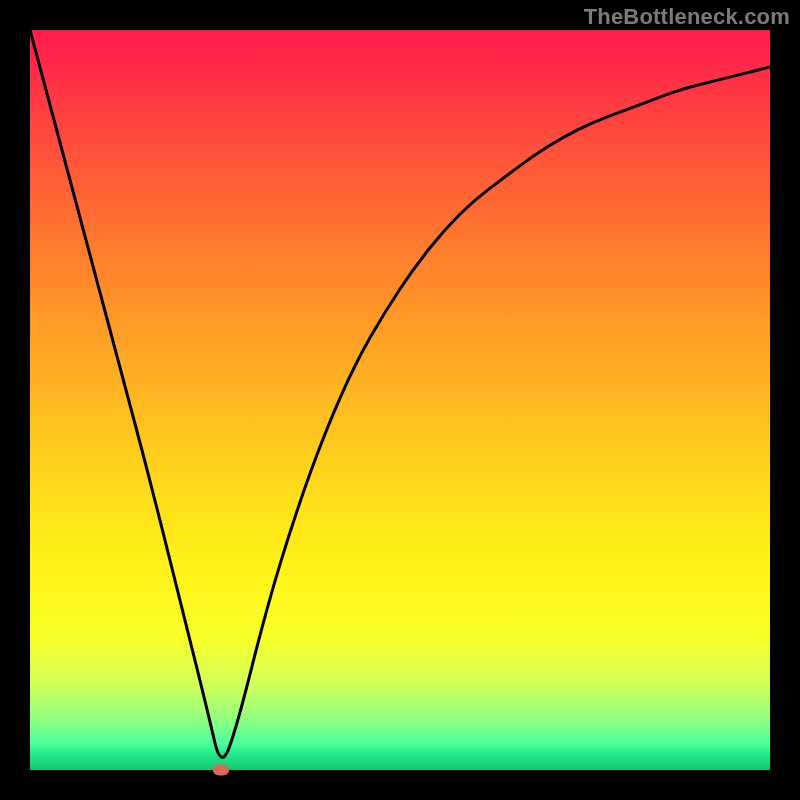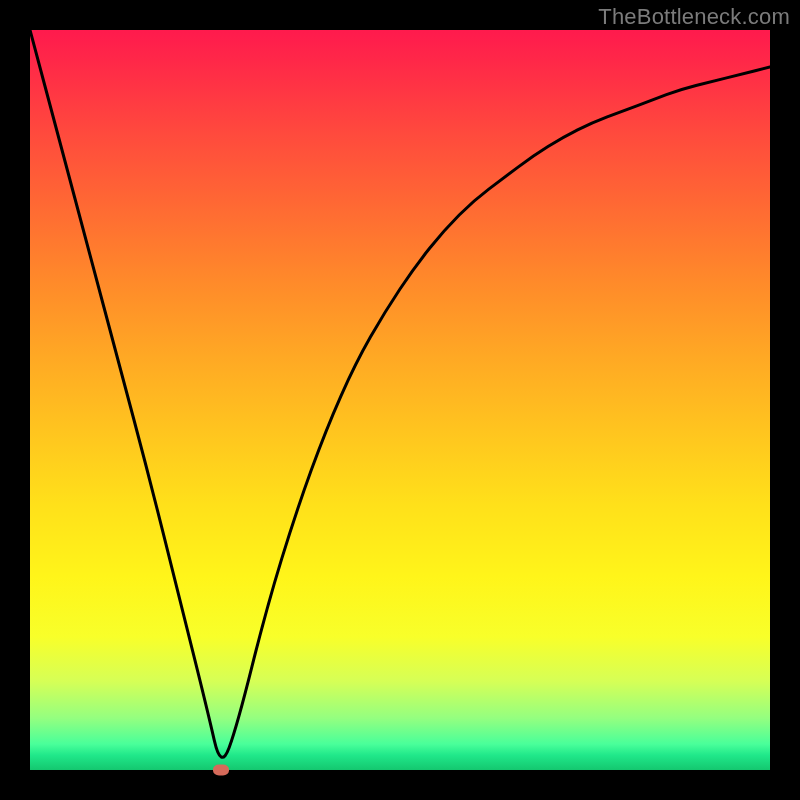--- a/index.html
+++ b/index.html
@@ -63,21 +63,21 @@
     background: #d66a5a;
     transform: translate(-50%, -50%);
   }
   .watermark {
     position: absolute;
     top: 4px;
     right: 10px;
     color: #7b7b7b;
     font-size: 22px;
     letter-spacing: 0.2px;
-    font-weight: 400;
+    font-weight: 700;
     text-align: center;
   }
 </style>
 </head>
 <body>
 
 <div class="frame">
   <div class="watermark">TheBottleneck.com</div>
 
   <div class="plot">

